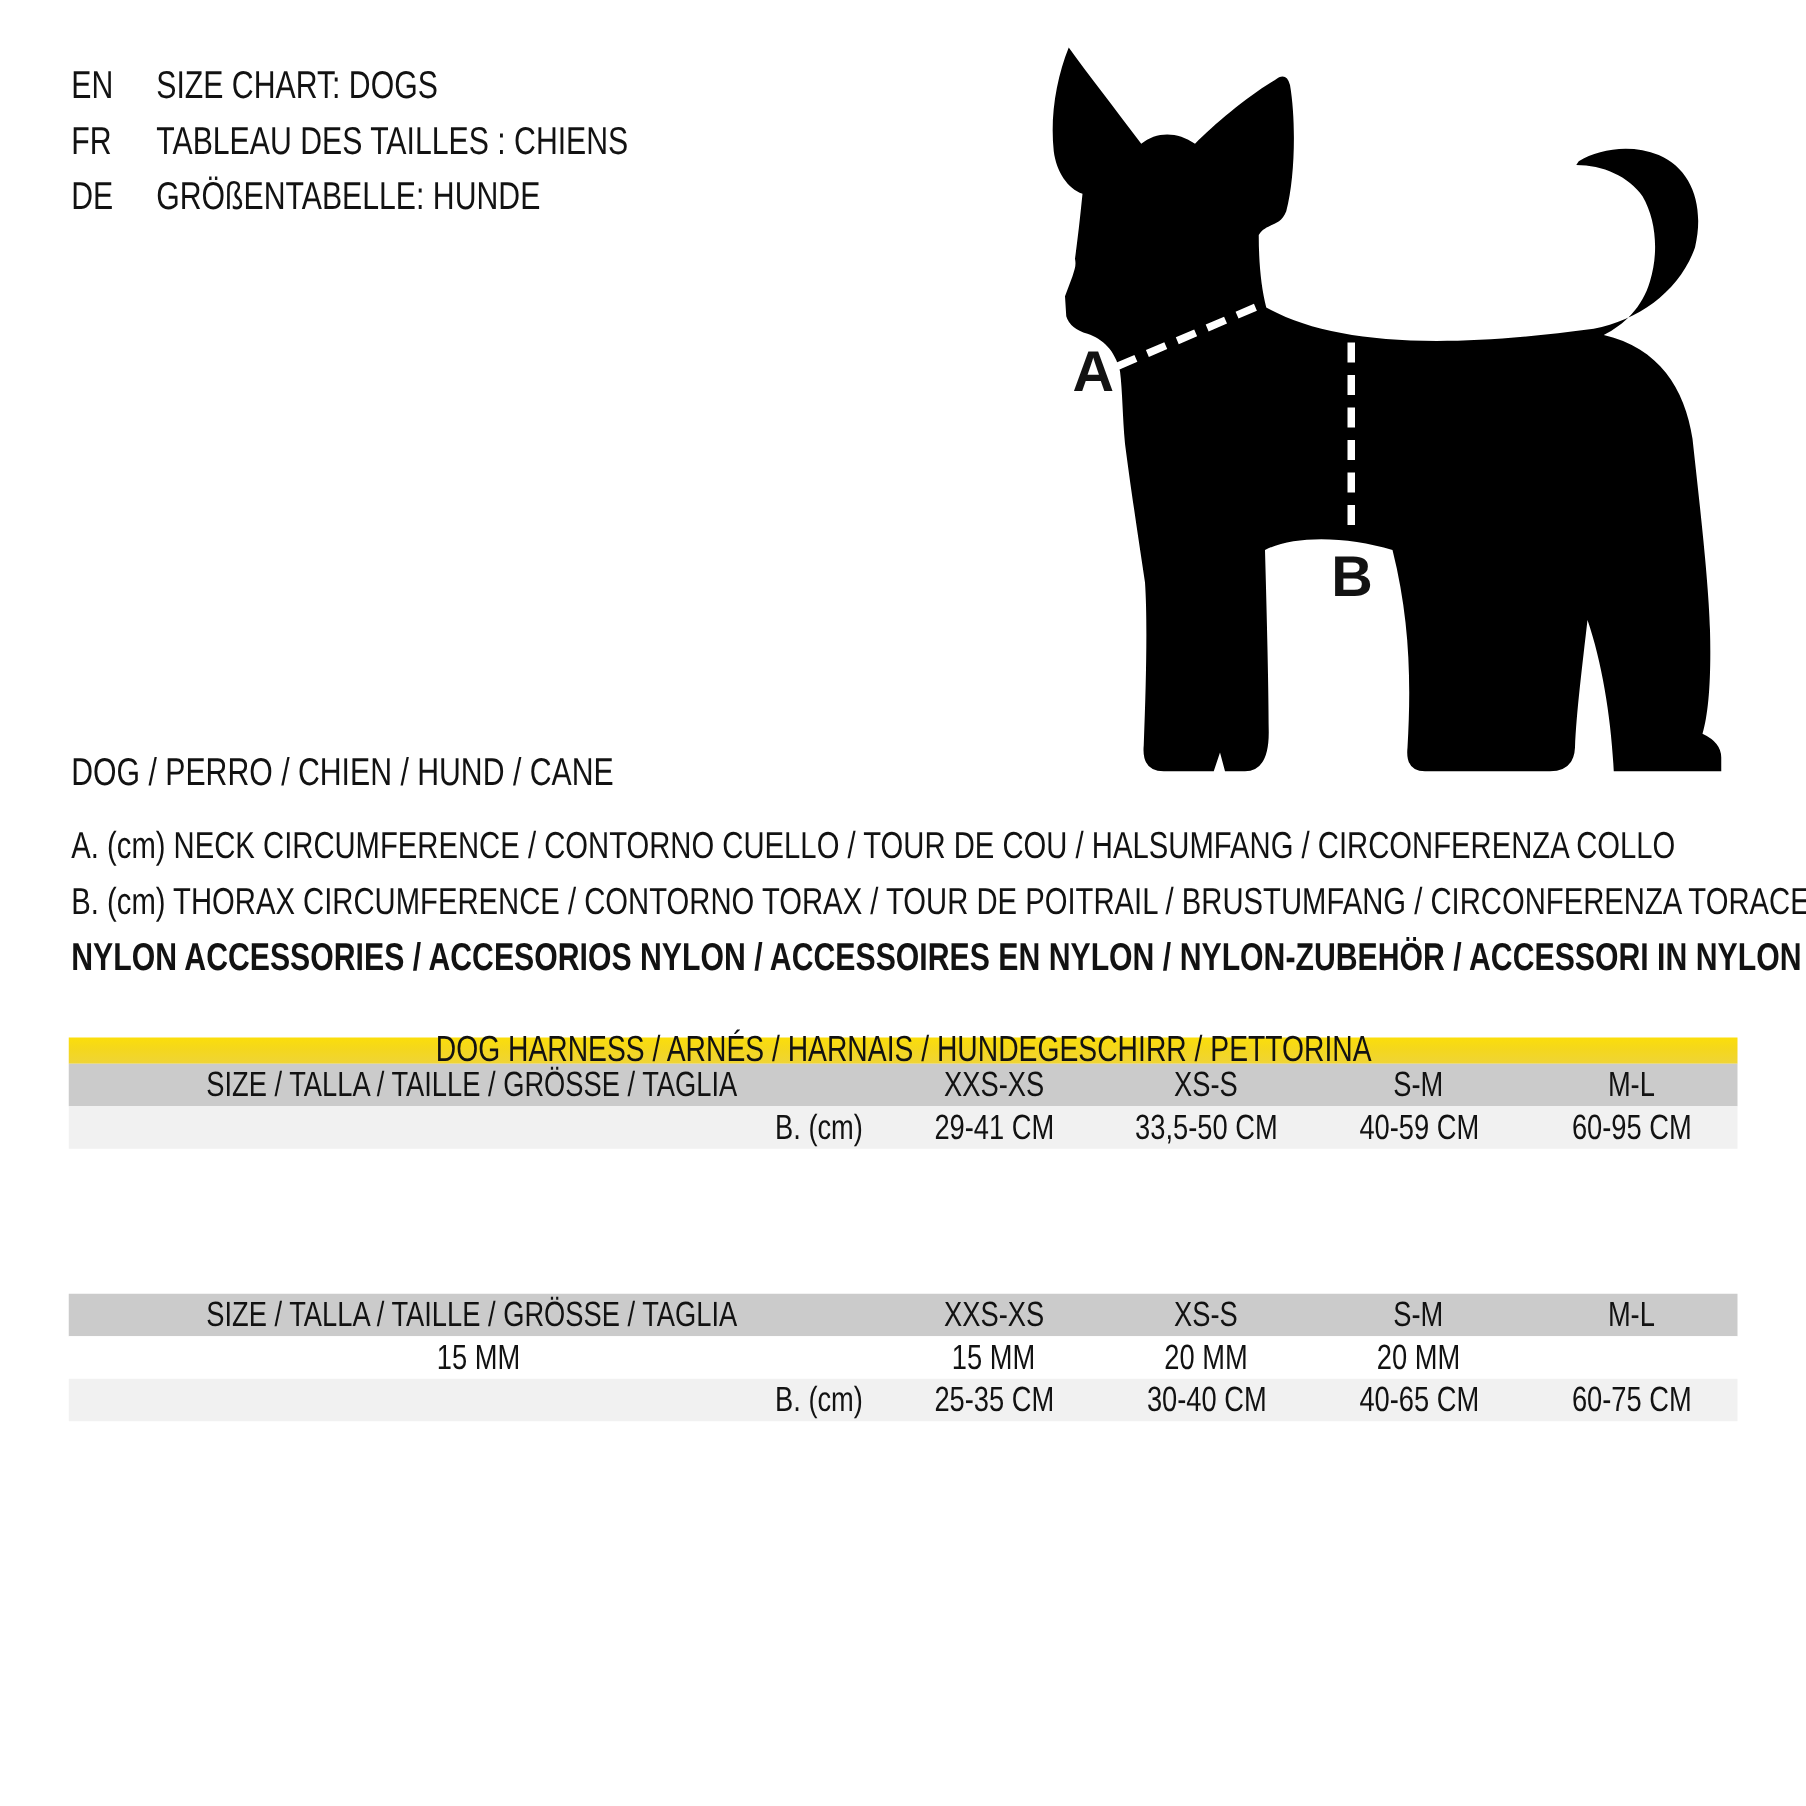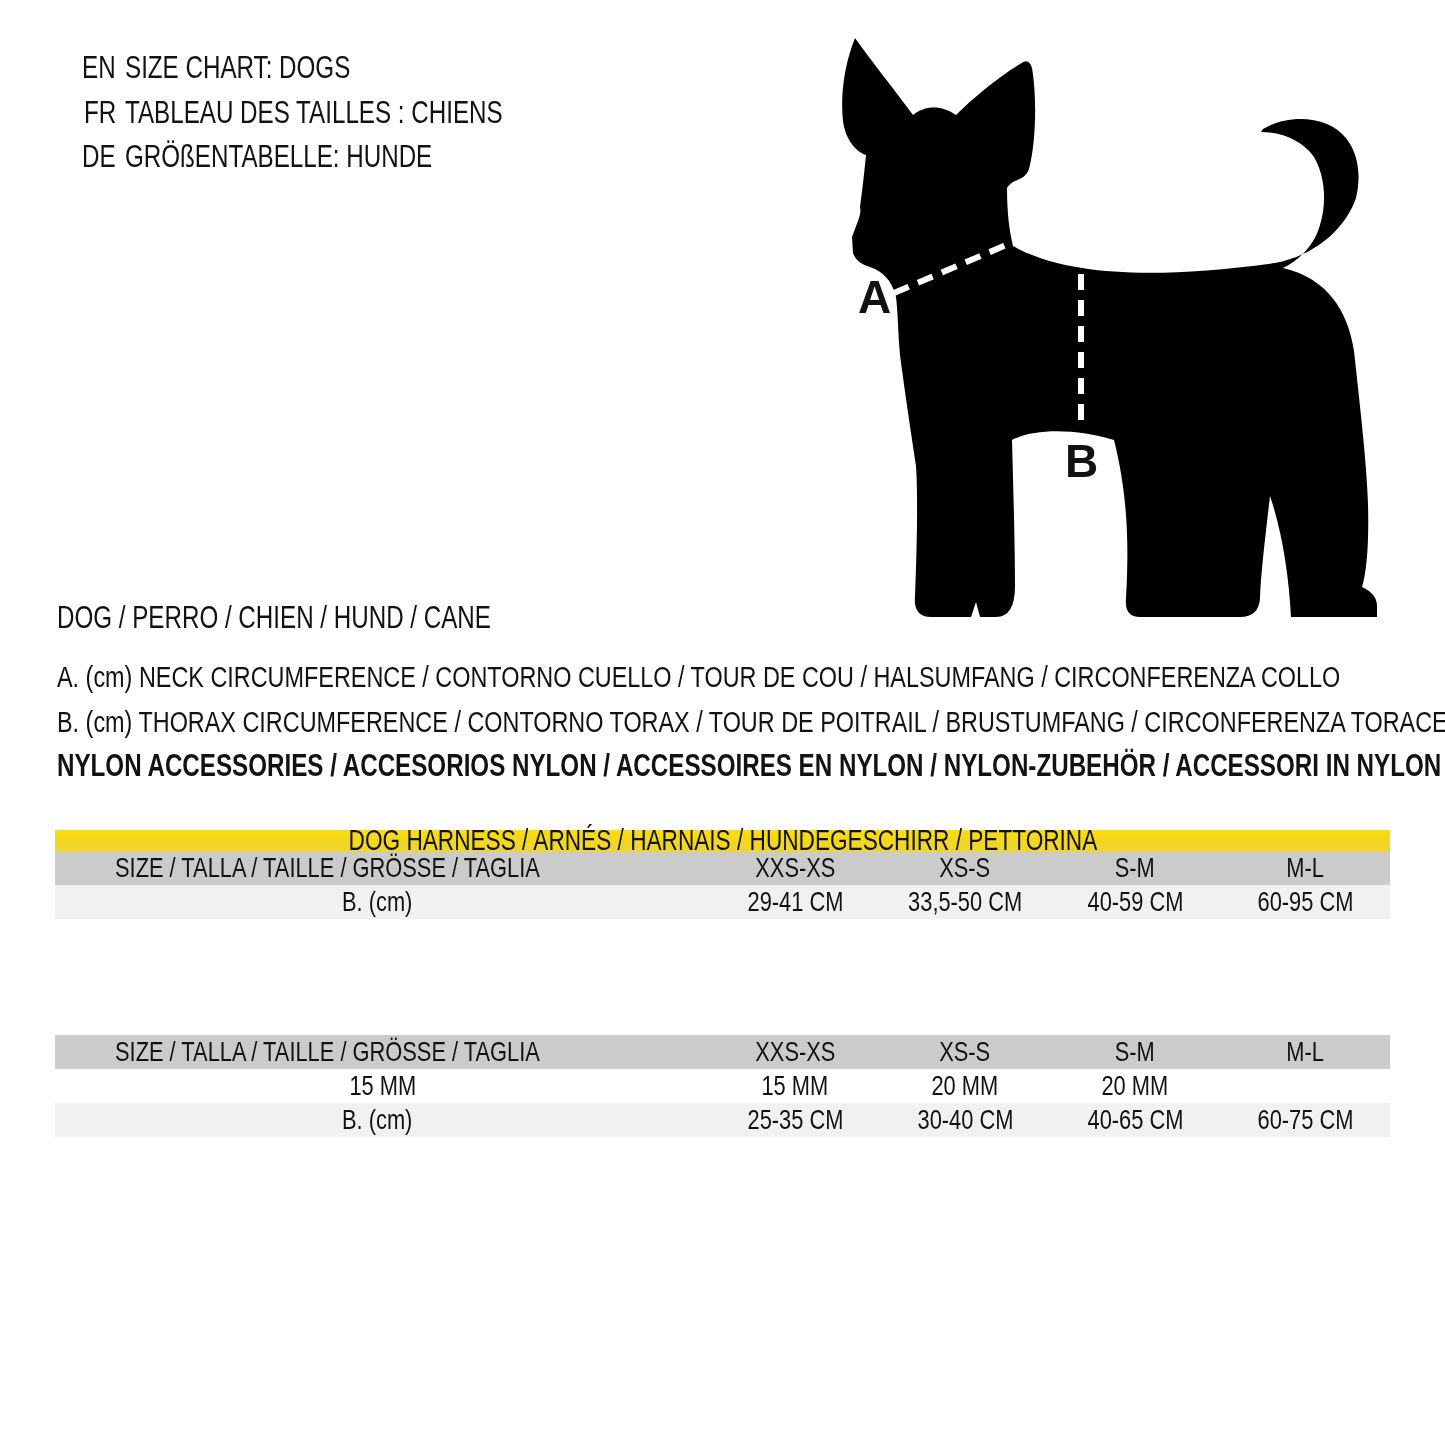--- a/index.html
+++ b/index.html
@@ -6,21 +6,21 @@
   body {
     width:1445px; height:1445px; background:#ffffff; position:relative;
     font-family:"Liberation Sans", sans-serif; color:#121212; overflow:hidden;
   }
   .cond   { display:inline-block; transform:scaleX(0.78); transform-origin:0 50%; white-space:nowrap; }
   .cond-c { display:inline-block; transform:scaleX(0.78); transform-origin:50% 50%; white-space:nowrap; }
 
   
   .lang-block { position:absolute; left:57px; top:46px; }
   .lang-row  { display:flex; height:44.6px; align-items:center; font-size:31px; font-weight:500; }
-  .lang-code { flex:0 0 68px;text-align:right; }
+  .lang-code { flex:0 0 68px; }
 
   
   .dog-figure { position:absolute; left:830px; top:25px; width:560px; height:600px; }
 
   
   .dog-caption { position:absolute; left:57px; top:600px; font-size:31px; font-weight:500; }
   .notes { position:absolute; left:57px; top:655px; }
   .note-row { height:44.4px; display:flex; align-items:center; font-size:30px; }
   .note-bold { font-weight:bold; font-size:31px; }
 
@@ -30,21 +30,21 @@
   .table-2 { top:1035px; }
   .t-head {
     height:21px; display:flex; align-items:center; justify-content:center;
     background:linear-gradient(180deg,#FBDE0B 0%,#F4D71D 45%,#EFD437 100%);
     font-weight:normal; font-size:29px; color:#121212;
   }
   .t-grid-row { display:grid; grid-template-columns:655px 170px 170px 170px 170px; height:34px; align-items:center; font-size:28px; }
   .t-sub   { background:#CBCBCB; }
   .t-row-a { background:#FFFFFF; }
   .t-row-b { background:#F1F1F1; }
-  .t-label { text-align:center; padding-left:10px; }
+  .t-label { text-align:right; padding-left:10px; }
   .t-cell  { text-align:center; }
 </style>
 </head>
 <body>
 
 <div class="lang-block">
   <div class="lang-row">
     <span class="lang-code"><span class="cond">EN</span></span>
     <span class="cond">SIZE CHART: DOGS</span>
   </div>

